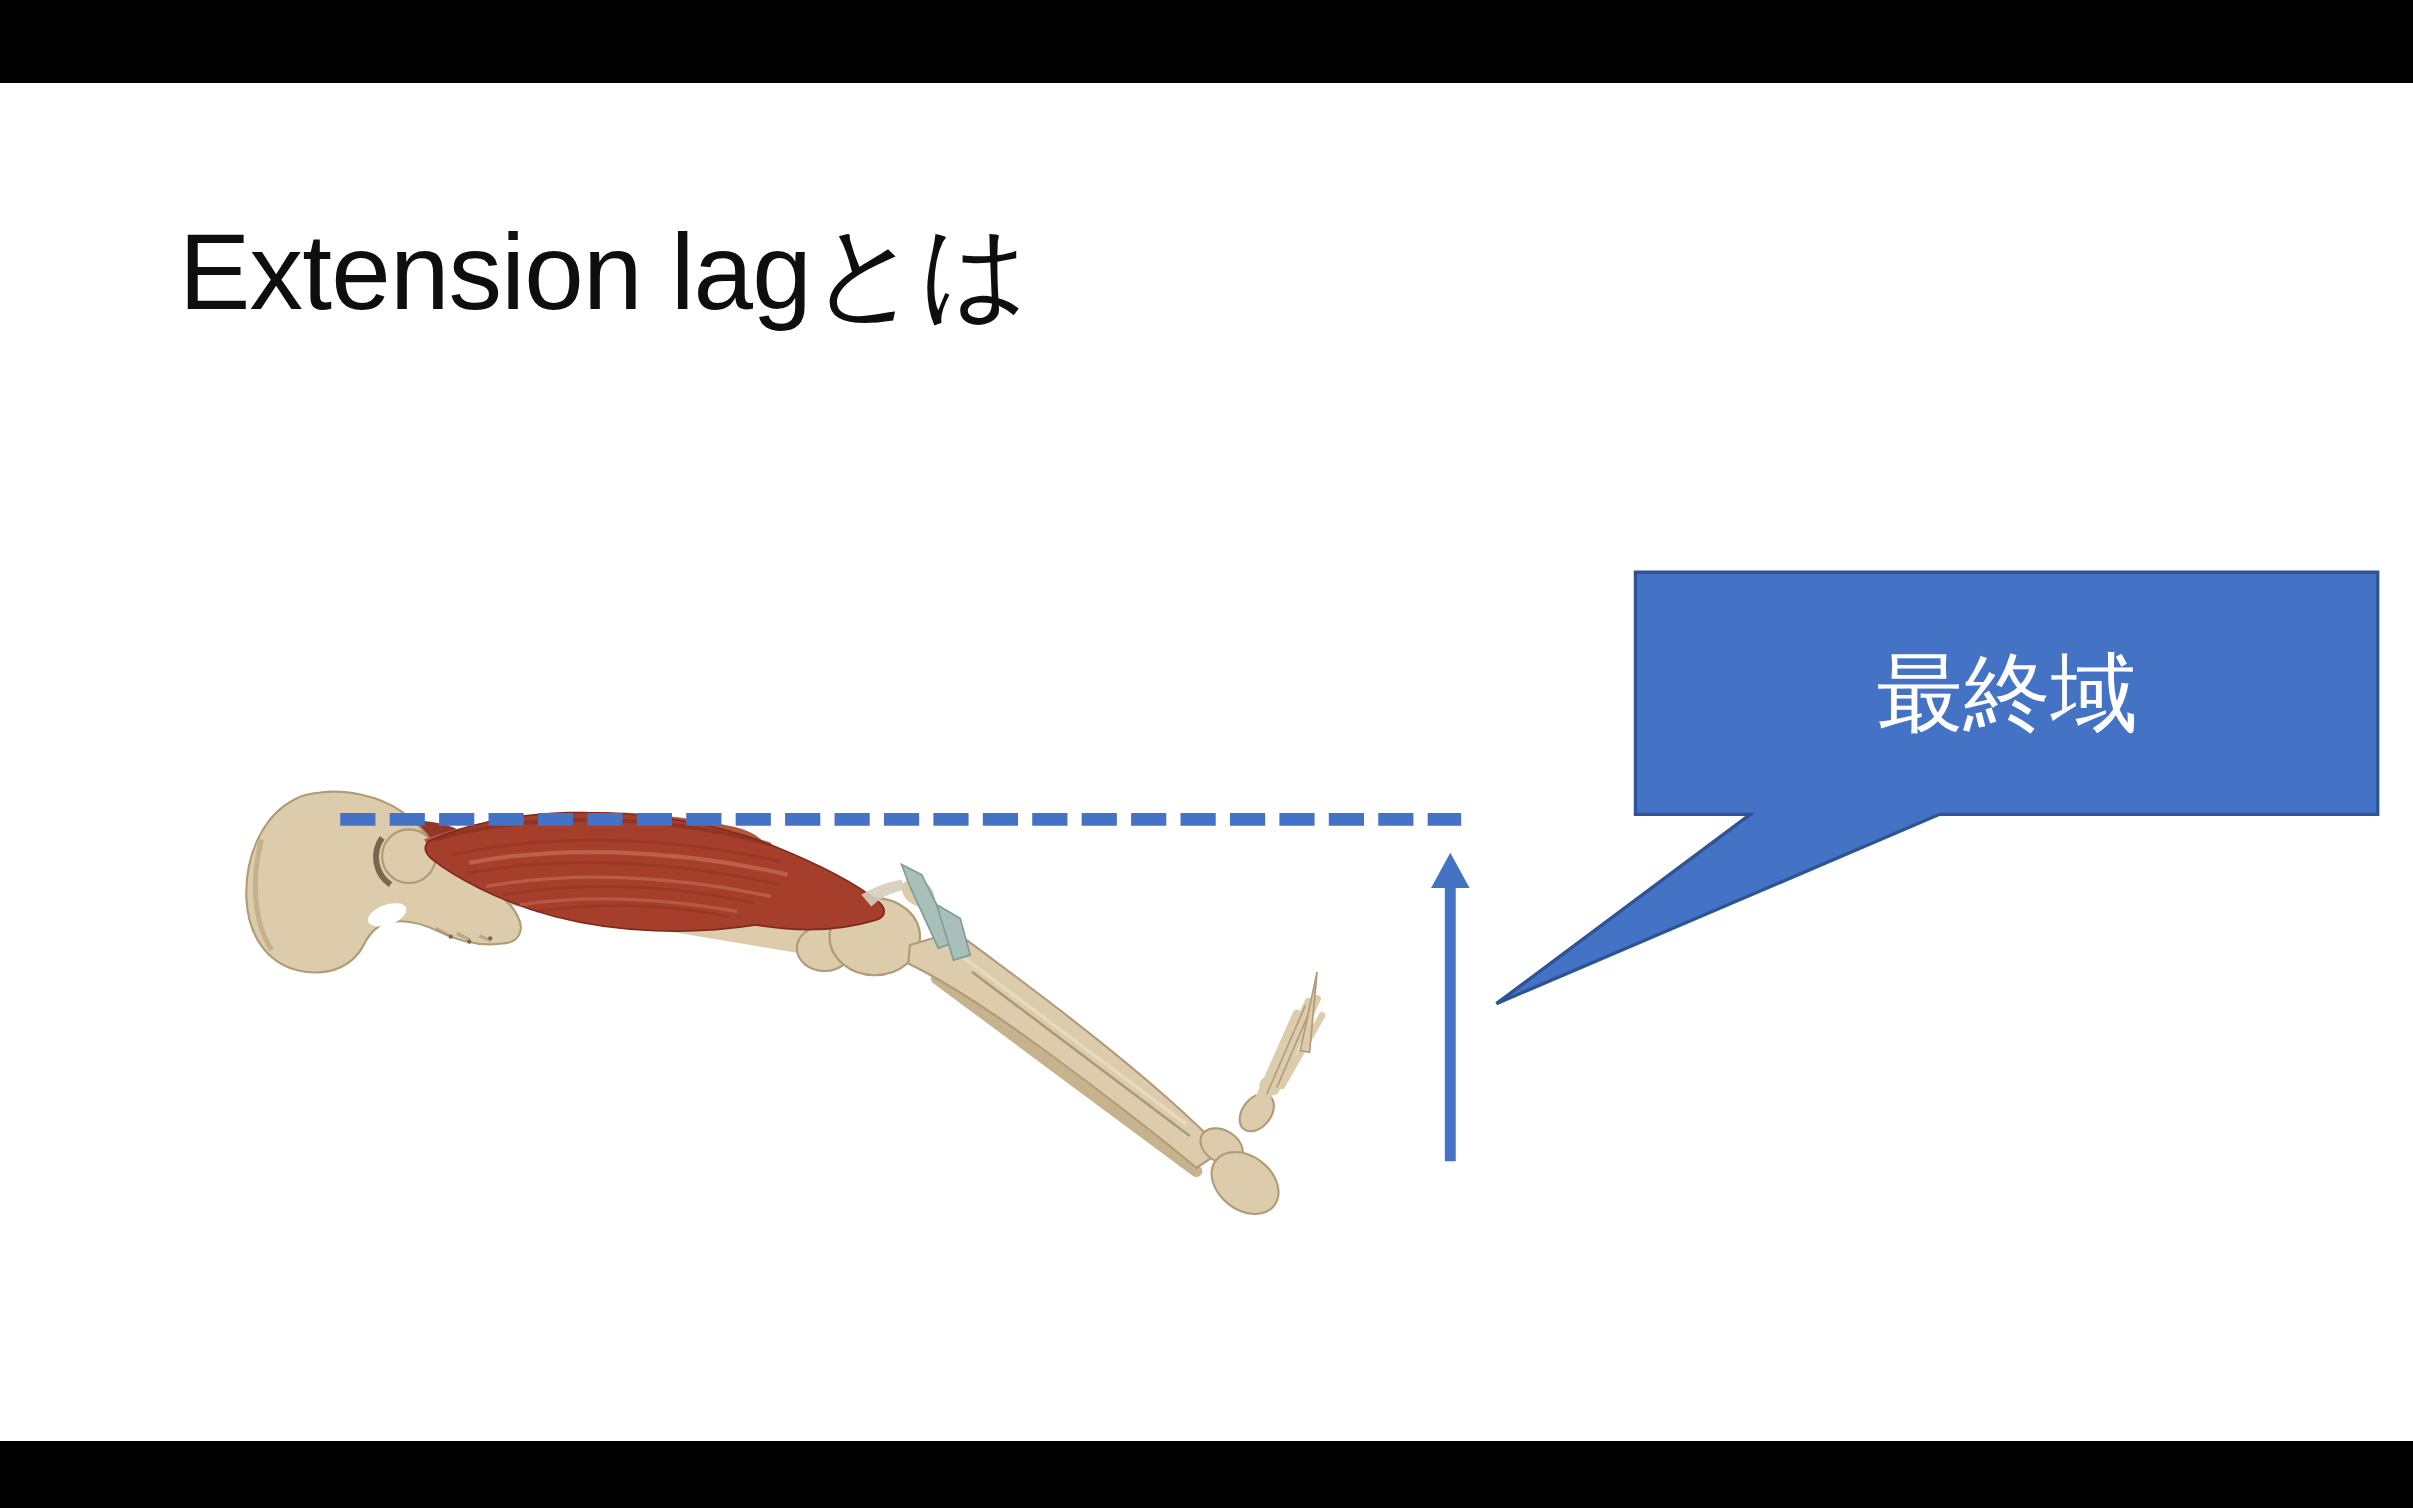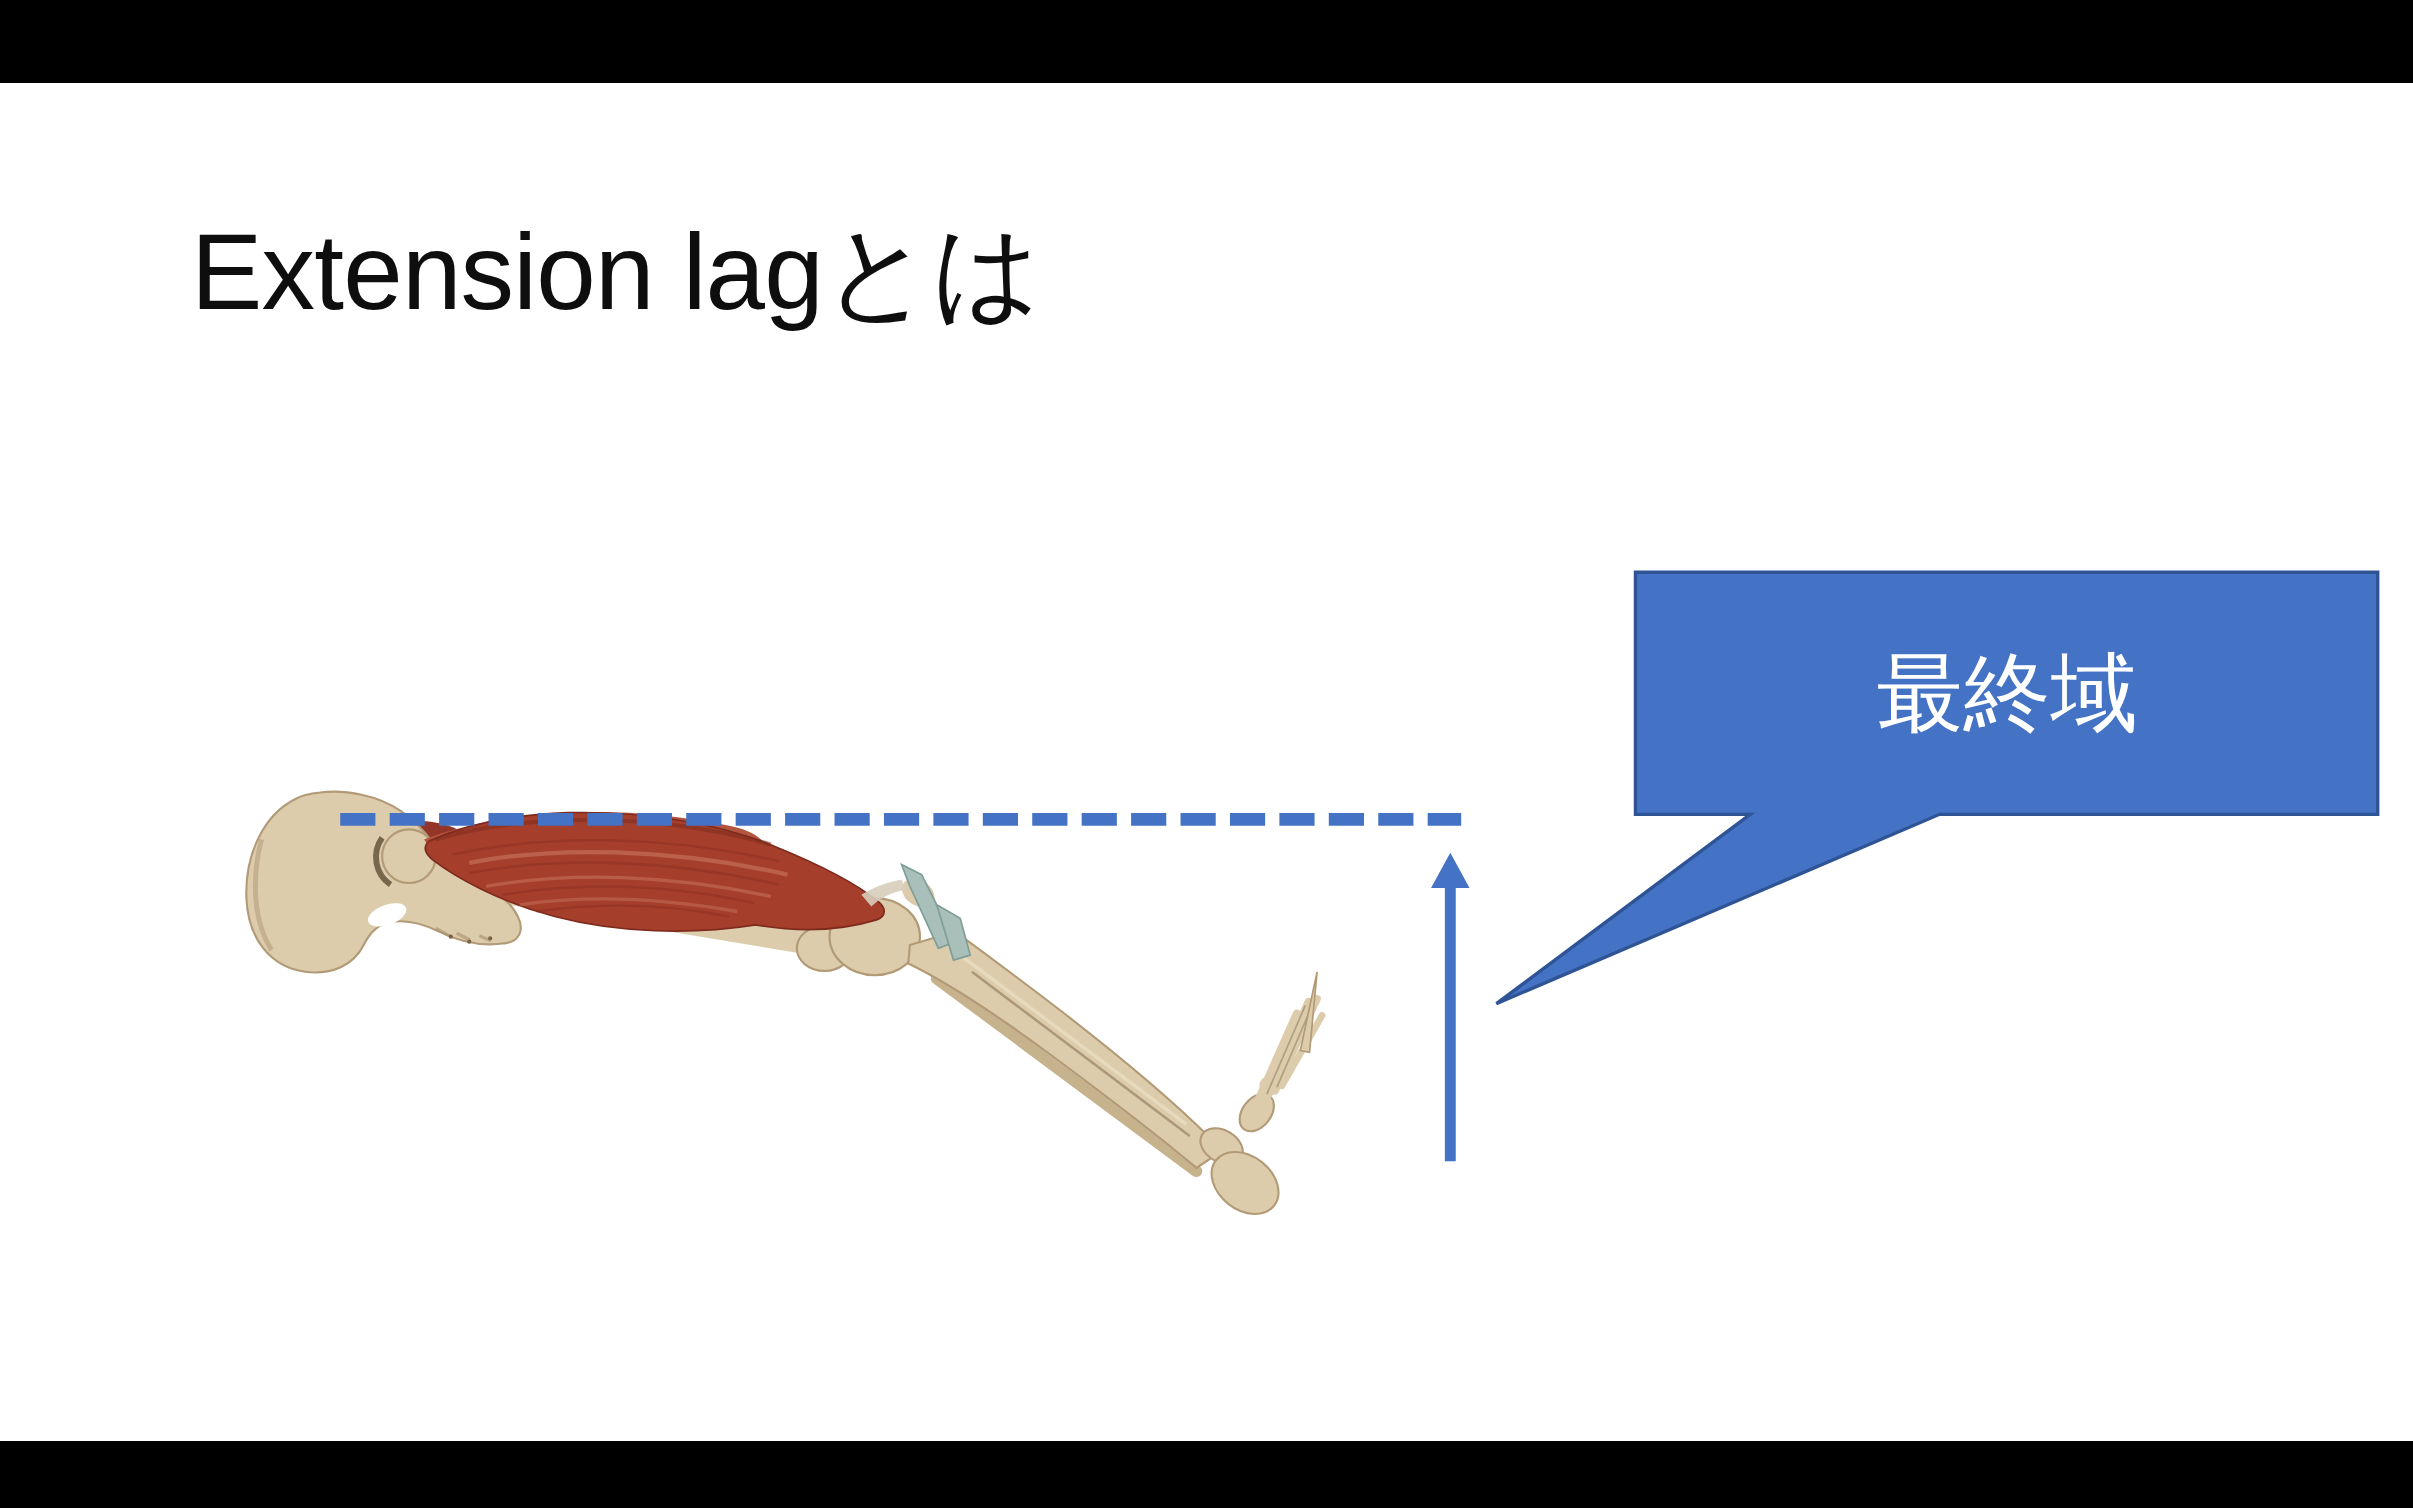--- a/index.html
+++ b/index.html
@@ -11,21 +11,21 @@
     background:var(--letterbox,#000);
   }
   .letterbox{position:absolute;left:0;width:2413px;background:var(--letterbox,#000);}
   .letterbox.top{top:0;height:83px;}
   .letterbox.bottom{top:1441px;height:68px;}
   .slide-bg{
     position:absolute;left:0;top:83px;width:2413px;height:1358px;
     background:var(--slide-background,#fff);
   }
   .slide-title{
-    position:absolute;left:191px;top:211px;
+    position:absolute;left:179px;top:211px;
     font-size:107px;line-height:1.15;
     font-weight:200;
     letter-spacing:-0.8px;
     color:var(--title-text,#0e0e0e);
     white-space:nowrap;
   }
   .figure-svg{
     position:absolute;left:0;top:0;width:2413px;height:1508px;
   }
   .callout-text{

